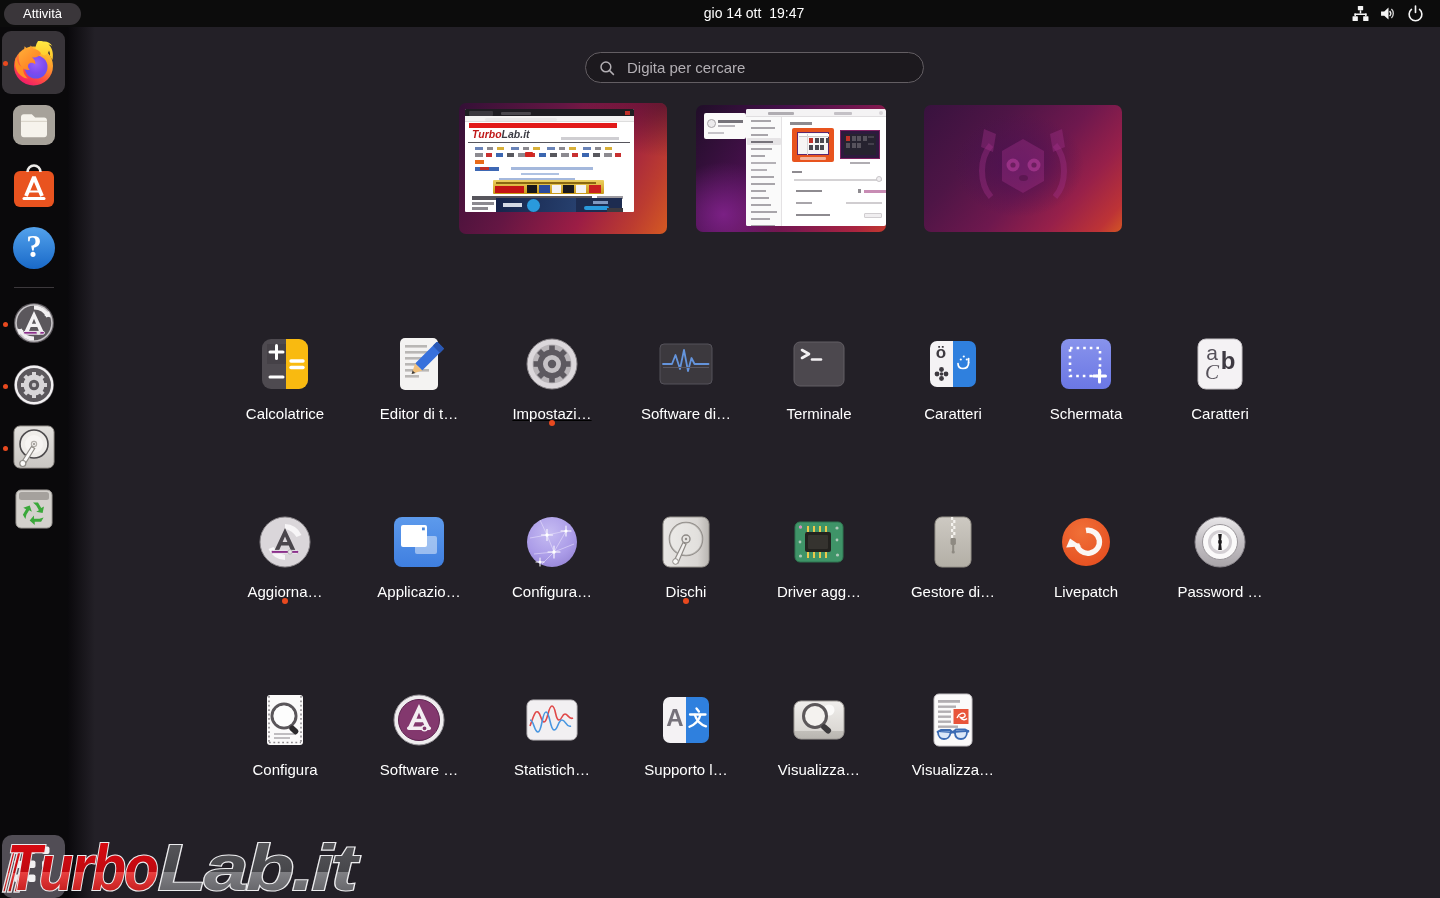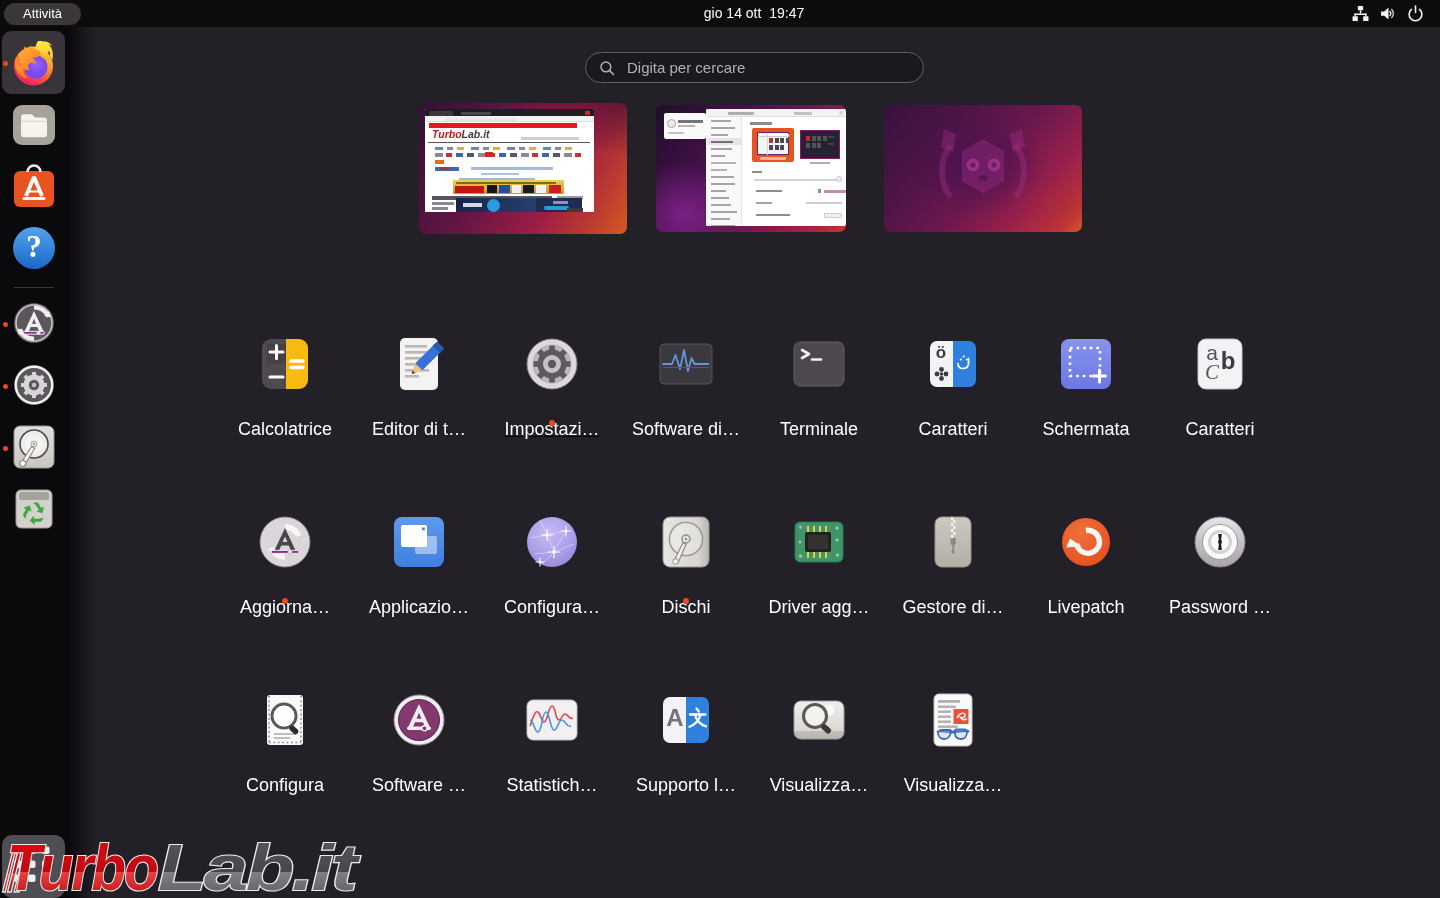--- a/index.html
+++ b/index.html
@@ -24,26 +24,26 @@
   #ffhl { position:absolute; left:2px; top:4px; width:63px; height:63px; background:#383439; border-radius:9px; }
   #dsep { position:absolute; left:14px; top:260px; width:40px; height:1px; background:#3c383c; }
 
   
   #search { position:absolute; left:585px; top:52px; width:339px; height:31px; border:1px solid #635e63;
     border-radius:17px; background:#1c191e; color:#b3afb4; font-size:15px; line-height:29px; z-index:6;}
   #search .mag { position:absolute; left:13px; top:7px; }
   #search .ph { position:absolute; left:41px; }
 
   
-  .thumb { position:absolute; border-radius:7px; overflow:hidden; }
+  .thumb { position:absolute; border-radius:7px; overflow:hidden;margin-left:40px; }
 
   
   .app { position:absolute; width:120px; text-align:center; }
   .app .ic { width:56px; height:56px; margin:0 auto; }
-  .app .lbl { margin-top:23px; color:#ffffff; font-size:18px; white-space:nowrap; }
+  .app .lbl { margin-top:9px; color:#ffffff; font-size:15px; white-space:nowrap; }
   .rundot { position:absolute; width:6px; height:6px; border-radius:50%; background:#e8491f; }
 </style>
 </head>
 <body>
 
 <div id="topbar">
   <div id="attivita">Attività</div>
   <div id="clock">gio 14 ott&nbsp; 19:47</div>
   <svg class="tray" style="left:1352px" viewBox="0 0 16 16" fill="#f5f5f5">
     <rect x="5.5" y="1" width="5" height="4" rx="0.5"></rect>

